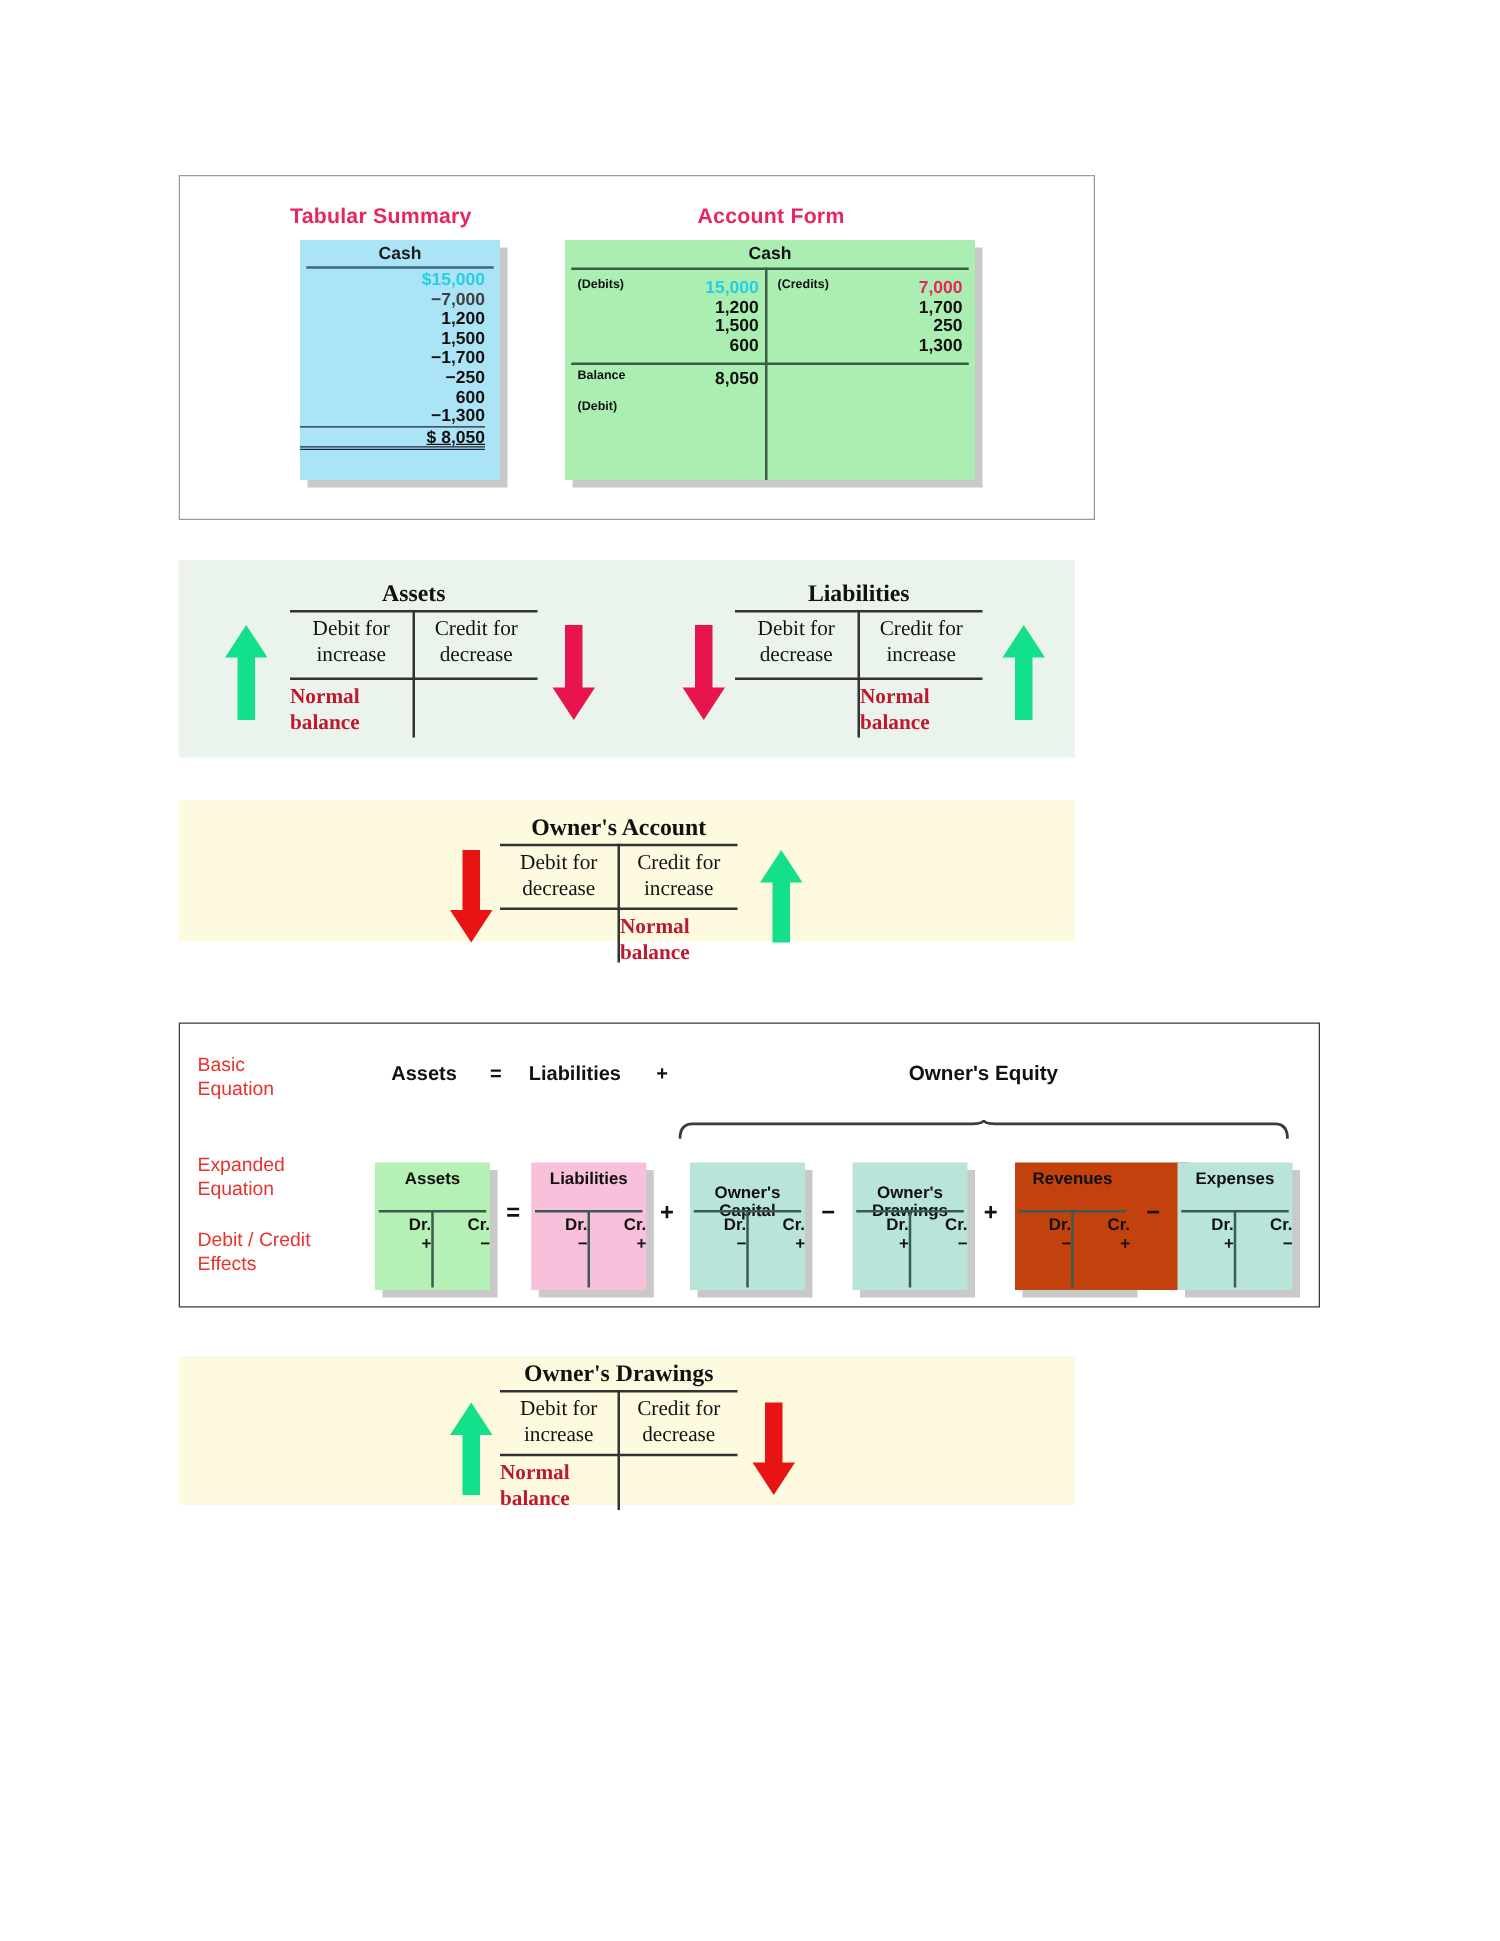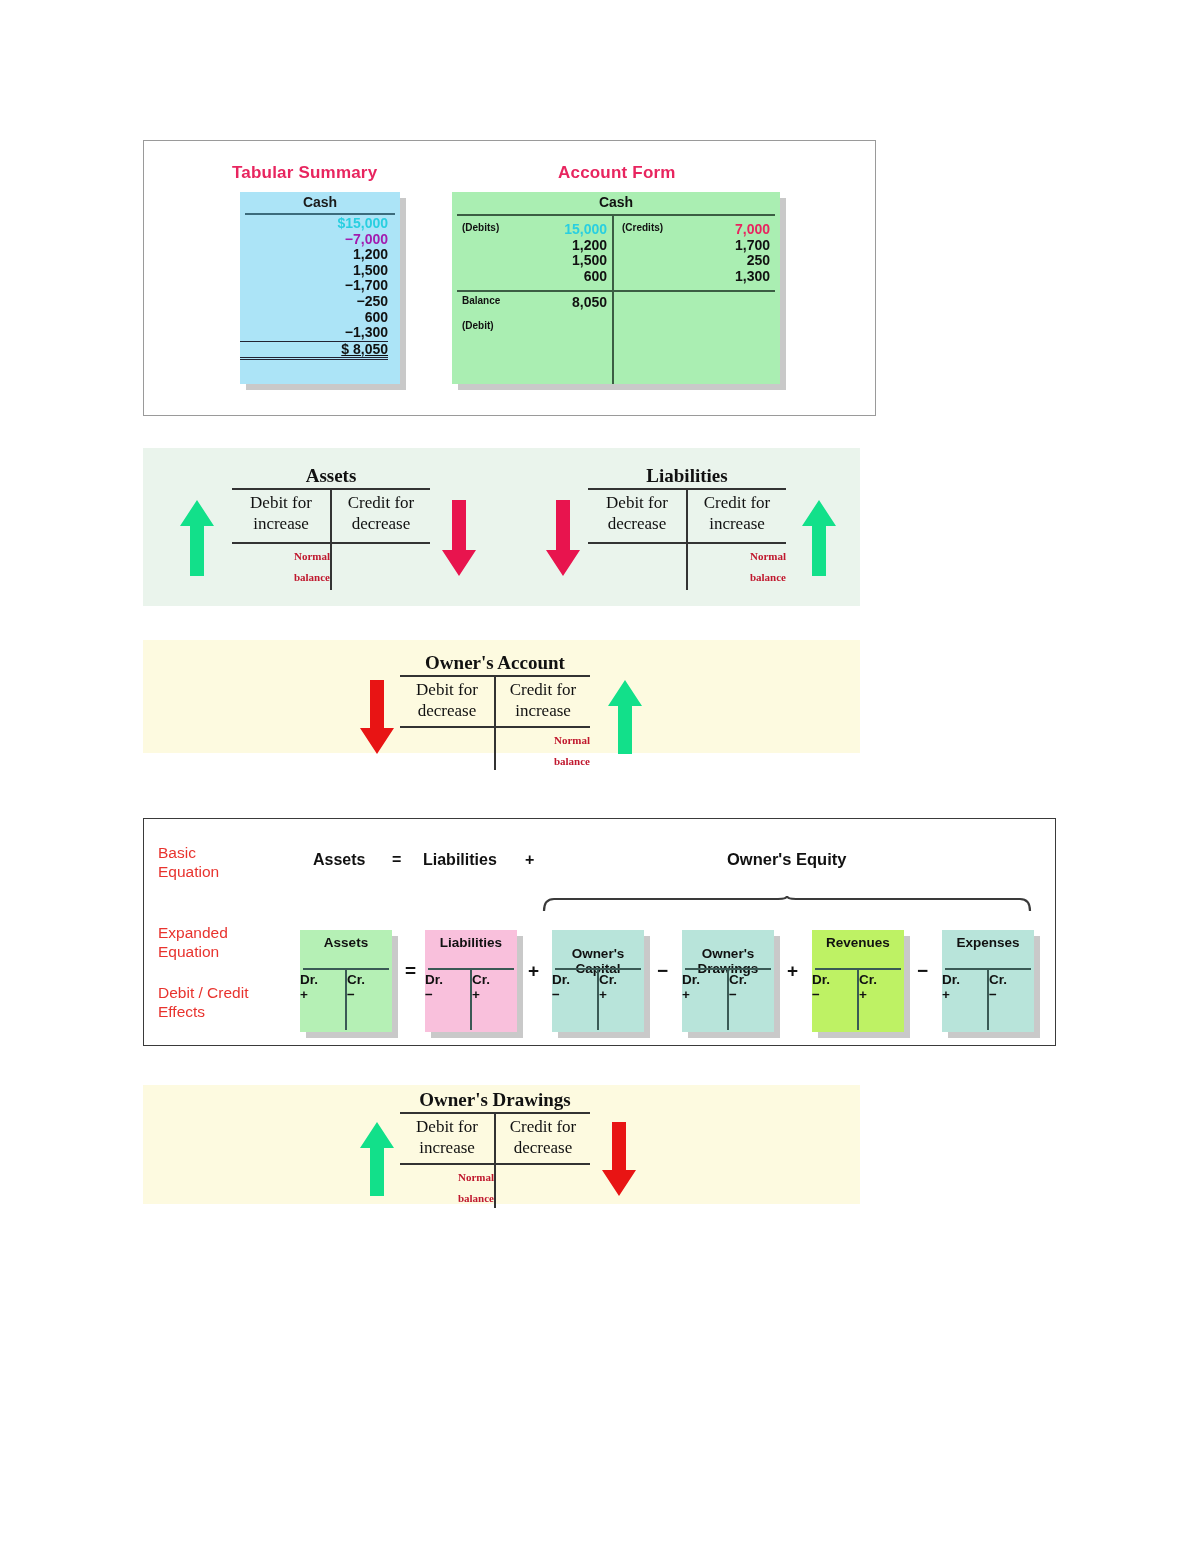--- a/index.html
+++ b/index.html
@@ -48,21 +48,21 @@
   #cash-tabular-rule{
     position:absolute;left:245px;top:213px;width:150px;height:2px;background:#3b6b7c;
   }
   #cash-tabular-list{
     position:absolute;left:240px;top:216px;width:148px;
     text-align:right;font-size:14px;line-height:15.6px;color:#111;
     font-family:"Liberation Sans", sans-serif;font-weight:bold;
   }
   #cash-tabular-list .row{display:block;white-space:pre;}
   #cash-tabular-list .c-cyan{color:#29cfe0;}
-  #cash-tabular-list .c-mag{color:#a21caf;}
+  #cash-tabular-list .c-mag{color:#404040;}
   #cash-tabular-list .total{
     border-top:1.5px solid #223;
     border-bottom:3px double #223;
     display:block;
     padding-top:0px;
     text-decoration:underline;
   }
 
   
   #account-form-card{
@@ -107,22 +107,22 @@
     top:0;
   }
   .t-rule-top{position:absolute;left:0;width:100%;height:1.5px;background:#333;top:23px;}
   .t-rule-mid{position:absolute;left:0;width:100%;height:1.5px;background:#333;}
   .t-vline{position:absolute;width:1.5px;background:#333;}
   .t-cell{
     position:absolute;text-align:center;
     font-family:"Liberation Serif", serif;font-size:17px;color:#111;line-height:21px;
   }
   .t-normal{
-    position:absolute;text-align:right;
-    font-family:"Liberation Serif", serif;font-weight:bold;font-size:11px;
+    position:absolute;text-align:left;
+    font-family:"Liberation Serif", serif;font-weight:bold;font-size:17px;
     color:#c0182e;line-height:21px;
   }
 
   
   #t-assets{left:232px;top:465px;width:198px;height:125px;}
   #t-assets .t-vline{left:98px;top:23px;height:102px;}
   #t-assets .t-rule-mid{top:77px;}
   #t-a-debit{left:0;top:27px;width:98px;}
   #t-a-credit{left:100px;top:27px;width:98px;}
   #t-a-normal{left:0;top:81px;width:98px;}
@@ -179,21 +179,21 @@
   .eq-box .body{position:absolute;left:0;top:0;width:92px;height:102px;}
   .eq-box .bx-title{
     position:absolute;left:0;top:5px;width:92px;text-align:center;
     font-weight:bold;font-size:13.5px;color:#111;line-height:15px;
     font-family:"Liberation Sans", sans-serif;
   }
   .eq-box .bx-title.two{top:16px;}
   .eq-box .bx-rule{position:absolute;left:3px;width:86px;height:1.5px;top:38px;background:#3a5a55;}
   .eq-box .bx-vline{position:absolute;left:45px;top:38px;width:1.5px;height:62px;background:#3a5a55;}
   .eq-box .bx-dr,.eq-box .bx-cr{
-    position:absolute;top:42px;width:45px;text-align:left;
+    position:absolute;top:42px;width:45px;text-align:right;
     font-size:13.5px;font-weight:bold;color:#111;line-height:15px;
     font-family:"Liberation Sans", sans-serif;
   }
   .eq-box .bx-dr{left:0;}
   .eq-box .bx-cr{left:47px;}
 
   .eq-op{
     position:absolute;font-weight:bold;font-size:19px;color:#111;
     font-family:"Liberation Sans", sans-serif;
   }
@@ -442,21 +442,21 @@
     <div class="bx-cr">
       <span>Cr.</span><br>
       <span>−</span>
     </div>
   </div>
 </div>
 <div class="eq-op" style="left:787px;top:960px;">+</div>
 
 <div class="eq-box abs" style="left:812px;top:930px;">
   <div class="shadow"></div>
-  <div class="body" style="background: #bef264;">
+  <div class="body" style="background: #c2410c; padding-left: 47px;">
     <div class="bx-title">Revenues</div>
     <div class="bx-rule"></div>
     <div class="bx-vline"></div>
     <div class="bx-dr">
       <span>Dr.</span><br>
       <span>−</span>
     </div>
     <div class="bx-cr">
       <span>Cr.</span><br>
       <span>+</span>

